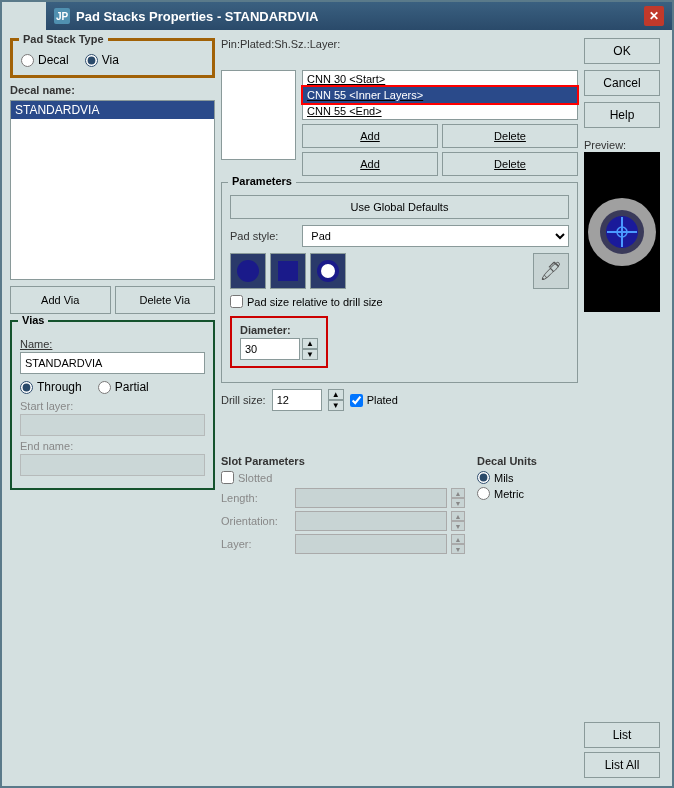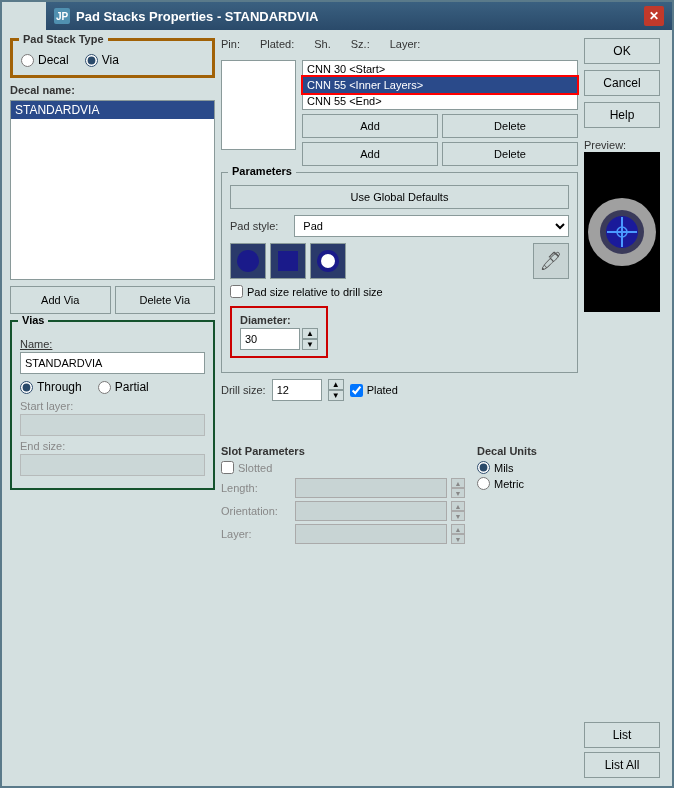--- a/index.html
+++ b/index.html
@@ -279,21 +279,21 @@
       border: 1px solid #8a9a9a;
       cursor: pointer;
       font-size: 11px;
       margin-bottom: 6px;
       margin-top: 4px;
     }
 
     .pad-style-row {
       display: flex;
       align-items: center;
-      gap: 16px;
+      gap: 24px;
       margin-bottom: 6px;
     }
 
     .pad-style-label {
       font-size: 11px;
       color: #333;
       white-space: nowrap;
     }
 
     .pad-style-select {
@@ -570,24 +570,24 @@
     }
 
     .layer-entry.highlighted {
       background: #2a4a8a;
       color: white;
       outline: 2px solid red;
     }
 
     .pin-header-row {
       display: flex;
-      gap: 20px;
+      gap: 0;
       font-size: 11px;
       color: #333;
-      margin-bottom: 10px;
+      margin-bottom: 20px;
     }
 
     .pad-shape-spacer {
       flex: 1;
     }
   </style>
 </head>
 <body>
 
 <div class="dialog">
@@ -646,40 +646,40 @@
             <span>Partial</span>
           </label>
         </div>
         <div class="field-row">
           <span class="field-label-disabled">Start layer:</span>
           <div style="display:flex; gap:2px;">
             <select class="field-select-disabled" disabled=""></select>
           </div>
         </div>
         <div class="field-row">
-          <span class="field-label-disabled">End size:</span>
+          <span class="field-label-disabled">End name:</span>
           <div style="display:flex; gap:2px;">
             <select class="field-select-disabled" disabled=""></select>
           </div>
         </div>
       </div>
 
     </div>
 
     <div class="center-panel">
 
       <div>
         <div class="pin-header-row">
           <span>Pin:</span>
           <span>Plated:</span>
           <span>Sh.</span>
           <span>Sz.:</span>
           <span>Layer:</span>
         </div>
-        <div style="display:flex; gap:6px;">
+        <div style="display:flex; gap:6px;text-decoration:underline;">
 
           <div class="layers-preview"></div>
 
           <div style="flex:1; display:flex; flex-direction:column;">
             <div class="layers-container">
               <div class="layer-entry">CNN 30 &lt;Start&gt;</div>
               <div class="layer-entry highlighted">CNN 55 &lt;Inner Layers&gt;</div>
               <div class="layer-entry">CNN 55 &lt;End&gt;</div>
             </div>
             <div class="layer-btn-row">

